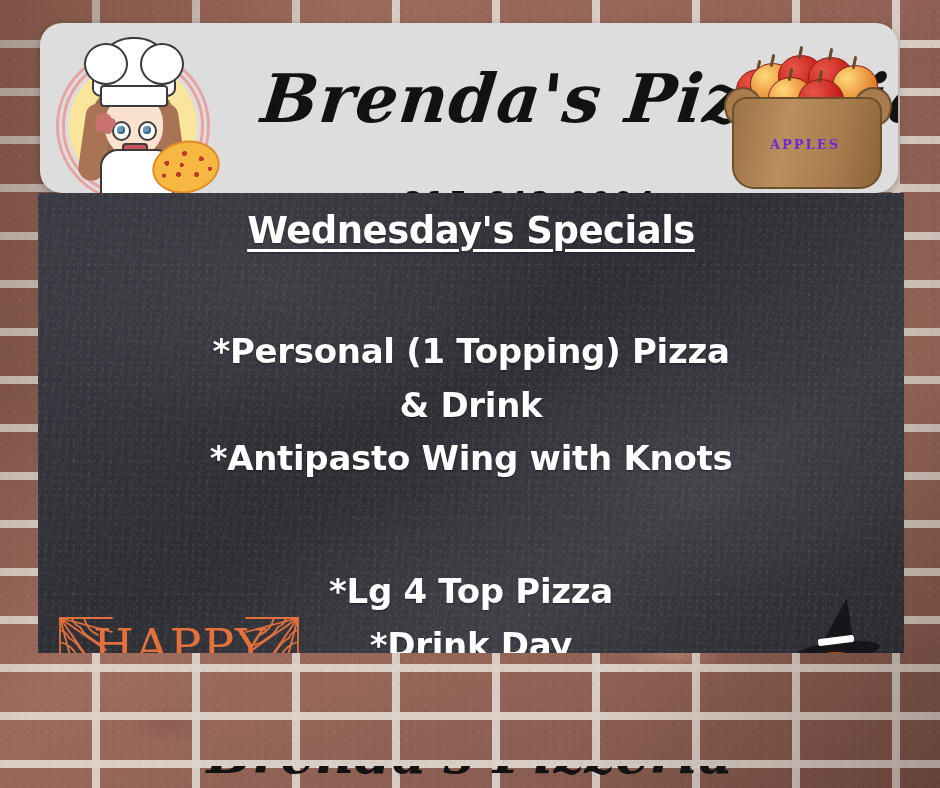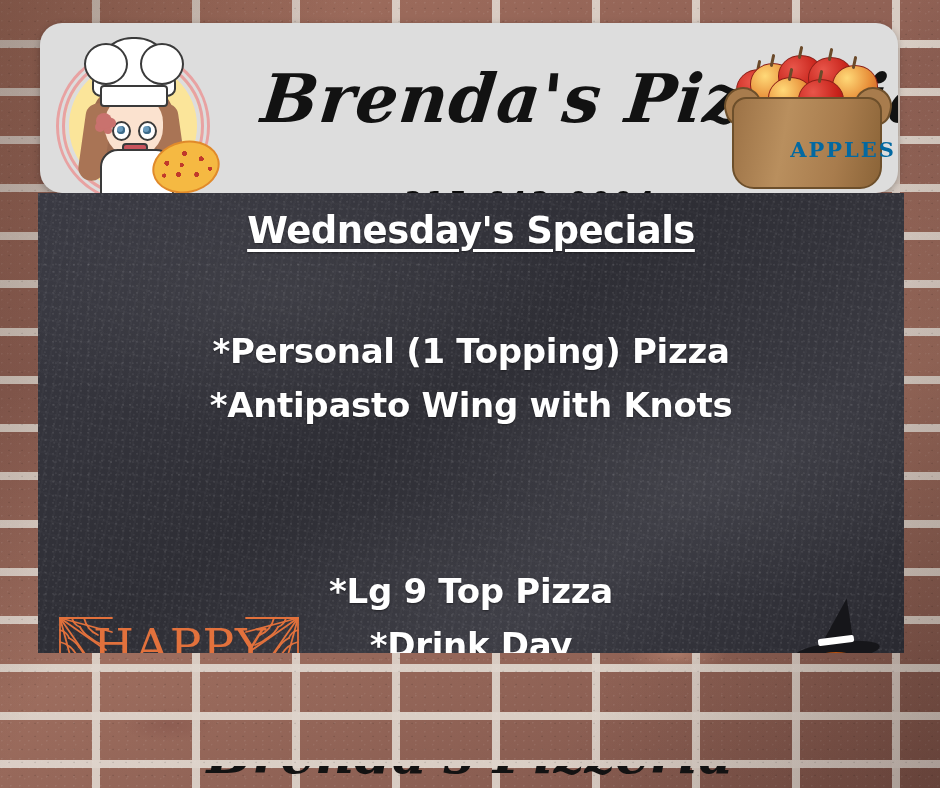--- a/index.html
+++ b/index.html
@@ -279,26 +279,26 @@
     background: #a87c4d;
     border: 2px solid #6d4f2b;
     border-radius: 50% 50% 40% 40%;
   }
   .sack-rim-l { left: 10px; transform: rotate(-16deg); }
   .sack-rim-r { left: 140px; transform: rotate(16deg); }
   .sack-label {
     position: absolute;
     left: 0; top: 106px;
     width: 182px;
-    text-align: right;
+    text-align: center;
     font-family: "DejaVu Serif", serif;
     font-weight: 700;
-    font-size: 21px;
+    font-size: 13px;
     letter-spacing: 2px;
-    color: #0369a1;
+    color: #6d28d9;
   }
   .apples-pile {
     position: absolute;
     left: 20px; top: 20px;
     width: 144px; height: 62px;
   }
   .apple {
     position: absolute;
     width: 44px; height: 40px;
     border-radius: 50% 50% 48% 48%;
@@ -566,25 +566,26 @@
 
   <div class="chalkboard">
     <div class="chalk-grain"></div>
 
     <div class="board-content">
 
       <div class="board-title">Wednesday's Specials</div>
 
       <div class="menu-group group-1">
         <div class="menu-line">*Personal (1 Topping) Pizza</div>
+        <div class="menu-line">&amp; Drink</div>
         <div class="menu-line">*Antipasto Wing with Knots</div>
       </div>
 
       <div class="menu-group group-2">
-        <div class="menu-line">*Lg 9 Top Pizza</div>
+        <div class="menu-line">*Lg 4 Top Pizza</div>
         <div class="menu-line">*Drink Day</div>
       </div>
     </div>
 
     <div class="halloween-art">
       <svg class="web web-left" viewBox="0 0 56 56">
         <g fill="none" stroke="#e2713c" stroke-width="1.8" stroke-linecap="round">
           <path d="M2 2 L2 54"></path>
           <path d="M2 2 L54 2"></path>
           <path d="M2 2 L16 54"></path>

